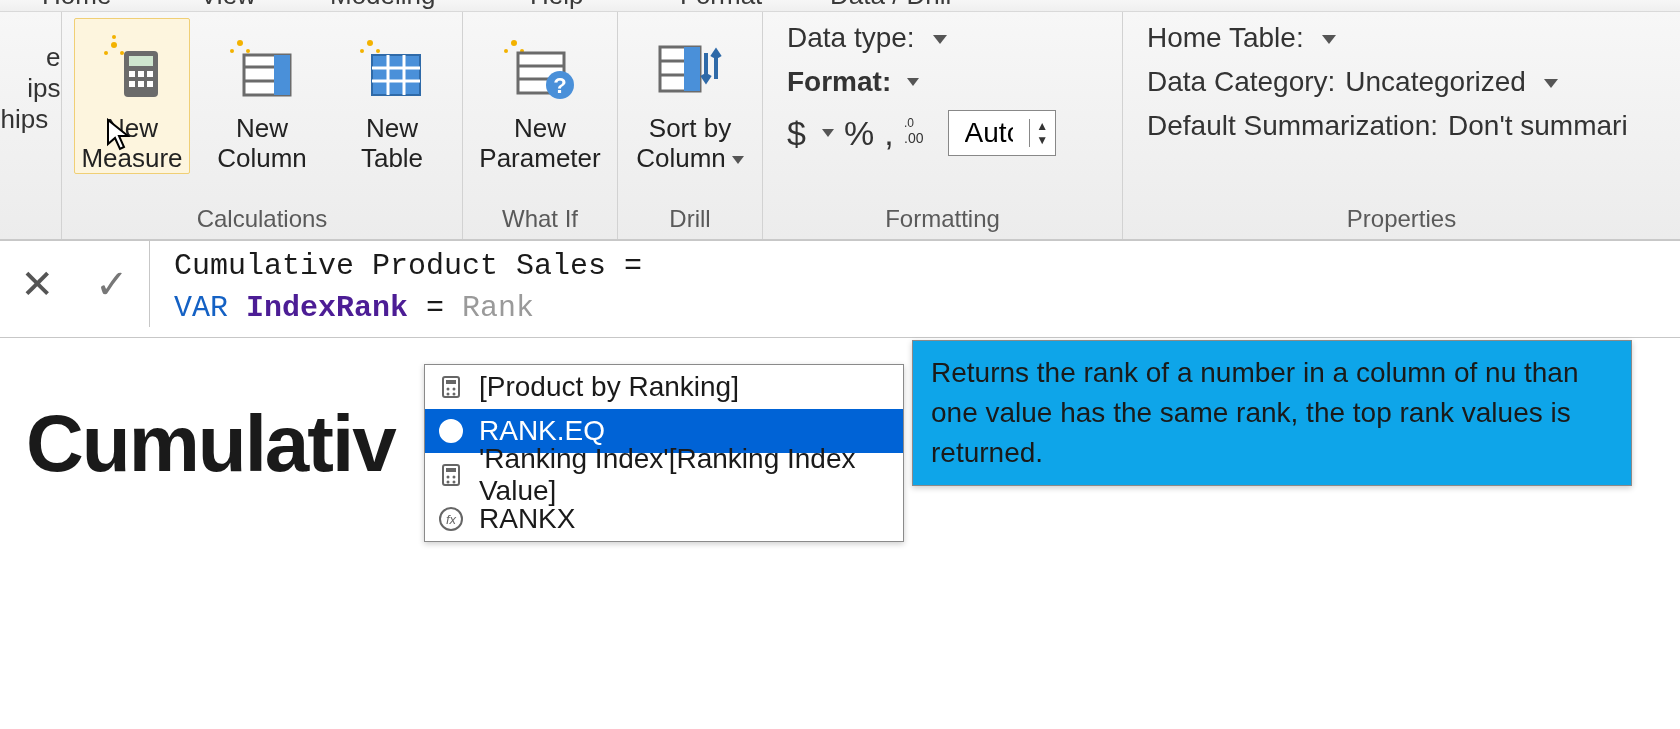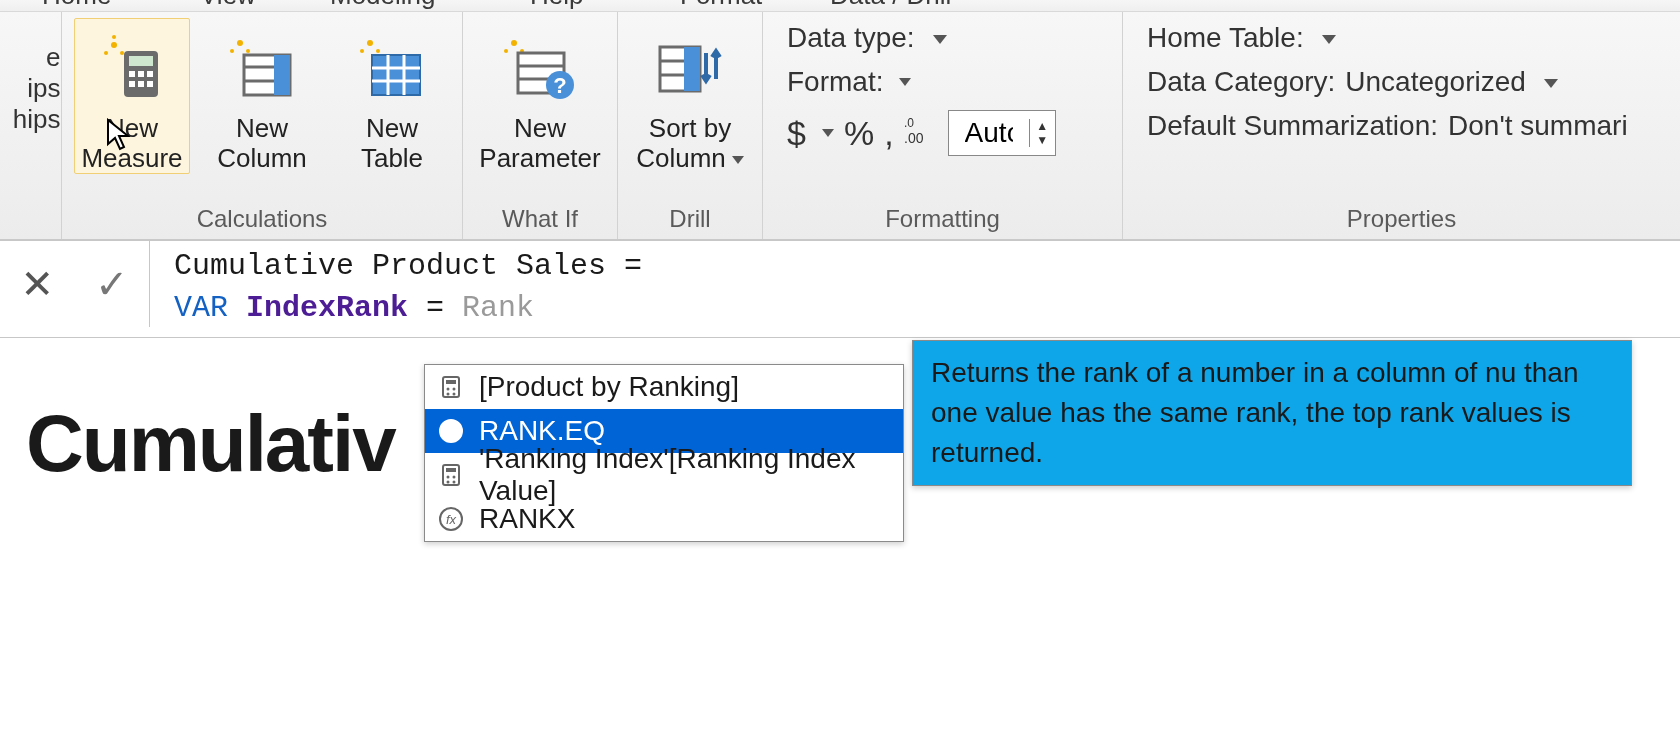--- a/index.html
+++ b/index.html
@@ -130,21 +130,21 @@
   <span class="tab" style="left:680px">Format</span>
   <span class="tab" style="left:830px">Data / Drill</span>
 </div>
 
 <div class="ribbon">
 
   <div class="group" style="border-right:1px solid #d2d2d2; width:62px; padding:0;">
     <div class="ships-col">
       <span style="text-align:right">e</span>
       <span style="text-align:right">ips</span>
-      <span style="text-align:right">hips</span>
+      <span style="">hips</span>
     </div>
   </div>
 
   <div class="group">
     <div class="body">
 
       <div class="big-btn selected">
         <div class="icon-wrap">
           <svg width="72" height="72" viewBox="0 0 72 72">
             <circle cx="18" cy="14" r="3" fill="#f3b200"></circle>
@@ -242,21 +242,21 @@
     <div class="caption">Drill</div>
   </div>
 
   <div class="group" style="min-width:360px">
     <div class="kv-col" style="flex:1; width:100%;">
       <div class="row">
         <span>Data type:</span>
         <span class="dd"></span>
       </div>
       <div class="row">
-        <span style="font-weight:400">Format:</span>
+        <span style="font-weight:700">Format:</span>
         <span class="caret-down"></span>
       </div>
       <div class="row fmt-tools">
         <span class="glyph">$</span>
           <span class="caret-down"></span>
         <span class="glyph">%</span>
         <span class="glyph">,</span>
         <span class="glyph" style="font-size:24px">
           <svg width="34" height="30" viewBox="0 0 34 30">
               <text x="0" y="12" font-size="12" fill="#333">.0</text>

